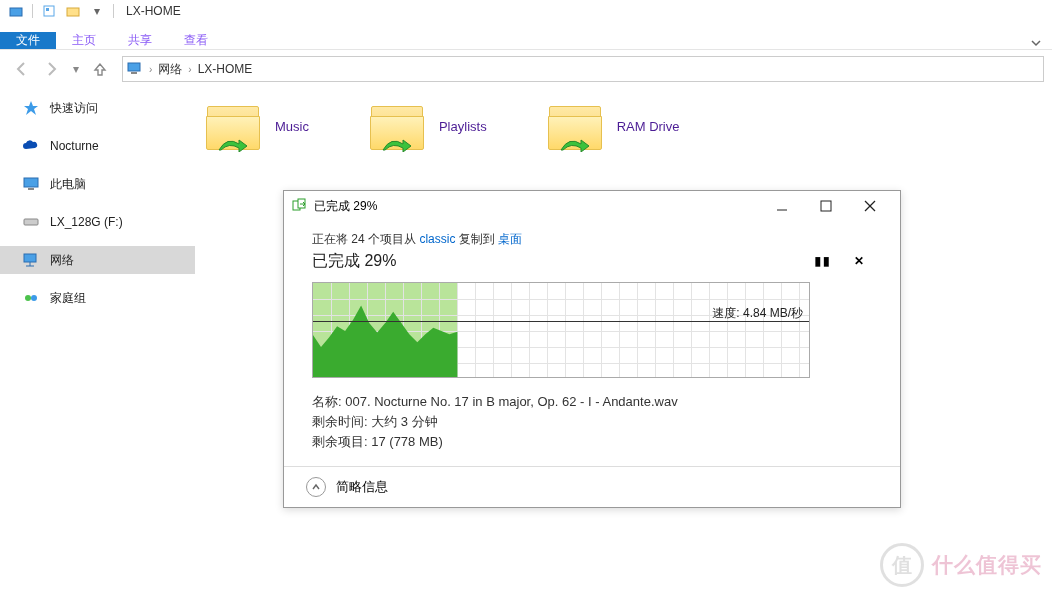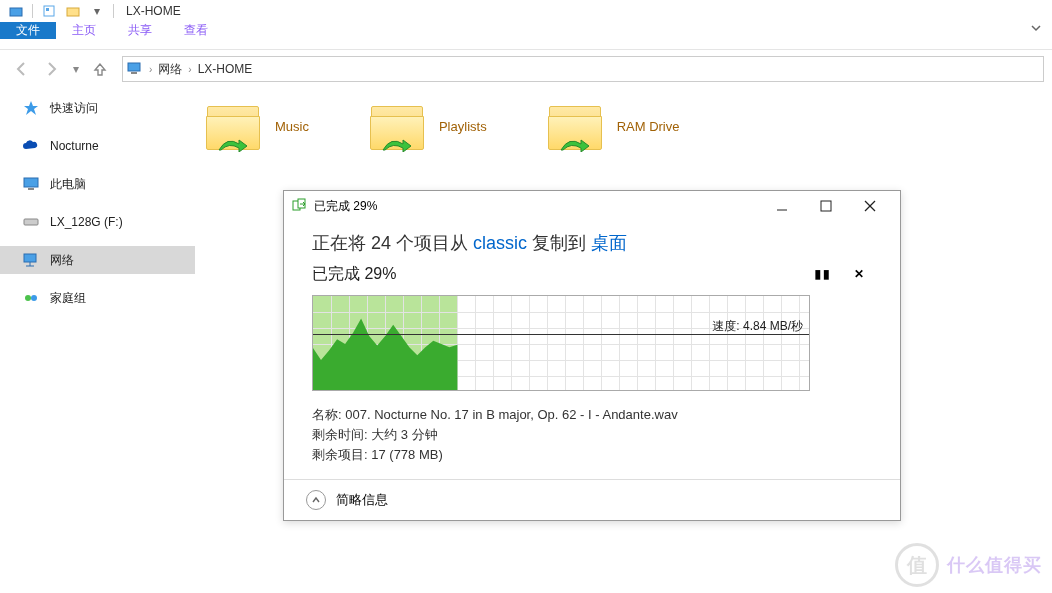--- a/index.html
+++ b/index.html
@@ -5,21 +5,21 @@
 * { margin: 0; padding: 0; box-sizing: border-box; font-family: "Microsoft YaHei", "Segoe UI", sans-serif; }
 body { background: #fff; width: 1052px; height: 593px; overflow: hidden; position: relative; font-size: 12px; }
 
 
 .titlebar { height: 22px; display: flex; align-items: center; padding: 0 4px; background: #fff; }
 .titlebar .qat-icon { width: 16px; height: 16px; margin: 0 4px; display: inline-flex; align-items: center; justify-content: center; }
 .titlebar .divider { width: 1px; height: 14px; background: #ccc; margin: 0 4px; }
 .titlebar .title { margin-left: 8px; color: #333; font-size: 12px; }
 
 
-.ribbon { height: 28px; display: flex; align-items: flex-start; border-bottom: 1px solid #e5e5e5; }
+.ribbon { height: 28px; display: flex; align-items: flex-end; border-bottom: 1px solid #e5e5e5; }
 .ribbon .tab { padding: 0 16px; display: flex; align-items: center; font-size: 12px; color: #8b5cf6; cursor: pointer; }
 .ribbon .tab.file { background: #1979ca; color: #fff; }
 .ribbon .expand { margin-left: auto; padding: 0 10px; display: flex; align-items: center; color: #666; }
 
 
 .navbar { height: 38px; display: flex; align-items: center; padding: 4px 8px; gap: 2px; }
 .navbtn { width: 28px; height: 28px; display: flex; align-items: center; justify-content: center; color: #999; cursor: pointer; }
 .addrbar { flex: 1; height: 26px; border: 1px solid #ccc; display: flex; align-items: center; padding: 0 4px; gap: 6px; margin-left: 6px; }
 .addrbar .crumb { color: #333; font-size: 12px; }
 .addrbar .sep { color: #888; font-size: 10px; }
@@ -31,49 +31,49 @@
 .side-item.selected { background: #d8d8d8; }
 .side-spacer { height: 10px; }
 .side-icon { width: 18px; height: 18px; display: inline-flex; align-items: center; justify-content: center; }
 
 .content { flex: 1; padding: 14px 10px; display: flex; gap: 60px; align-items: flex-start; }
 .folder { display: flex; align-items: center; gap: 14px; cursor: pointer; }
 .folder-icon { width: 56px; height: 48px; position: relative; }
 .folder-icon .back { position: absolute; width: 52px; height: 40px; top: 4px; left: 2px; background: linear-gradient(#ffe9a6,#f9d36b); border-radius: 2px 2px 0 0; border: 1px solid #e6c04f; }
 .folder-icon .front { position: absolute; width: 54px; height: 34px; bottom: 0; left: 1px; background: linear-gradient(#fff1b8,#ffd96a); border: 1px solid #e6c04f; border-radius: 0 0 2px 2px; }
 .folder-icon .share { position: absolute; bottom: -2px; left: 12px; width: 32px; height: 14px; }
-.folder-label { font-size: 13px; color: #a16207; }
+.folder-label { font-size: 13px; color: #4c1d95; }
 
 
 .dialog { position: absolute; left: 283px; top: 190px; width: 618px; background: #fff; border: 1px solid #999; box-shadow: 0 2px 8px rgba(0,0,0,0.15); }
 .dlg-titlebar { height: 30px; display: flex; align-items: center; padding: 0 8px; }
 .dlg-titlebar .dlg-title { font-size: 12px; margin-left: 6px; flex: 1; }
 .dlg-titlebar .winbtn { width: 44px; height: 28px; display: flex; align-items: center; justify-content: center; cursor: pointer; }
 .dlg-body { padding: 10px 28px 14px 28px; }
-.copy-line { font-size: 18px; color: #333; margin-bottom: 6px; }
+.copy-line { font-size: 12px; color: #333; }
 .copy-line a { color: #0066cc; text-decoration: none; }
 .progress-line { display: flex; align-items: center; margin-bottom: 8px; }
 .progress-text { font-size: 16px; color: #222; flex: 1; }
 .iconbtn { width: 26px; height: 26px; display: flex; align-items: center; justify-content: center; margin-left: 10px; cursor: pointer; font-weight: bold; }
 .chart { width: 498px; height: 96px; border: 1px solid #aaa; position: relative; background: #fff; overflow: hidden; }
 .chart .grid { position: absolute; inset: 0; }
 .chart .gline-v { position: absolute; top:0; bottom:0; width:1px; background:#e3e3e3; }
 .chart .gline-h { position: absolute; left:0; right:0; height:1px; background:#e3e3e3; }
 .chart .filled { position: absolute; left:0; top:0; width: 29%; height:100%; background:#b9e49a; }
 .chart svg.area { position: absolute; left:0; top:0; }
 .chart .midline { position:absolute; left:0; right:0; top:40%; height:1px; background:#333; }
 .chart .speed-label { position:absolute; right:6px; top: calc(40% - 16px); font-size:12px; color:#222; background:transparent; }
 .details { margin-top: 14px; font-size: 13px; color: #333; line-height: 1.55; }
 .dlg-footer { border-top: 1px solid #ddd; padding: 10px 22px; display: flex; align-items: center; gap: 10px; }
 .chev-circle { width: 20px; height: 20px; border: 1px solid #999; border-radius: 50%; display:flex; align-items:center; justify-content:center; color:#666; font-size:10px; cursor:pointer; }
 
 
 .watermark { position: absolute; right: 10px; bottom: 6px; display: flex; align-items: center; gap: 8px; opacity: 0.25; }
 .watermark .circ { width: 44px; height: 44px; border: 3px solid #888; border-radius: 50%; display:flex; align-items:center; justify-content:center; font-size:20px; color:#888; font-weight:bold; }
-.watermark .txt { font-size: 18px; color:#6d28d9; letter-spacing:1px; font-weight:bold;font-family:Liberation Mono, monospace; }
+.watermark .txt { font-size: 21px; color:#be185d; letter-spacing:1px; font-weight:bold;font-family:Liberation Mono, monospace; }
 </style>
 </head>
 <body>
 
 <div class="titlebar">
   <span class="qat-icon">
     <svg width="14" height="14">
         <rect x="1" y="4" width="12" height="8" fill="#4aa0e6" stroke="#2b6cb0"></rect>
       </svg>
   </span>

